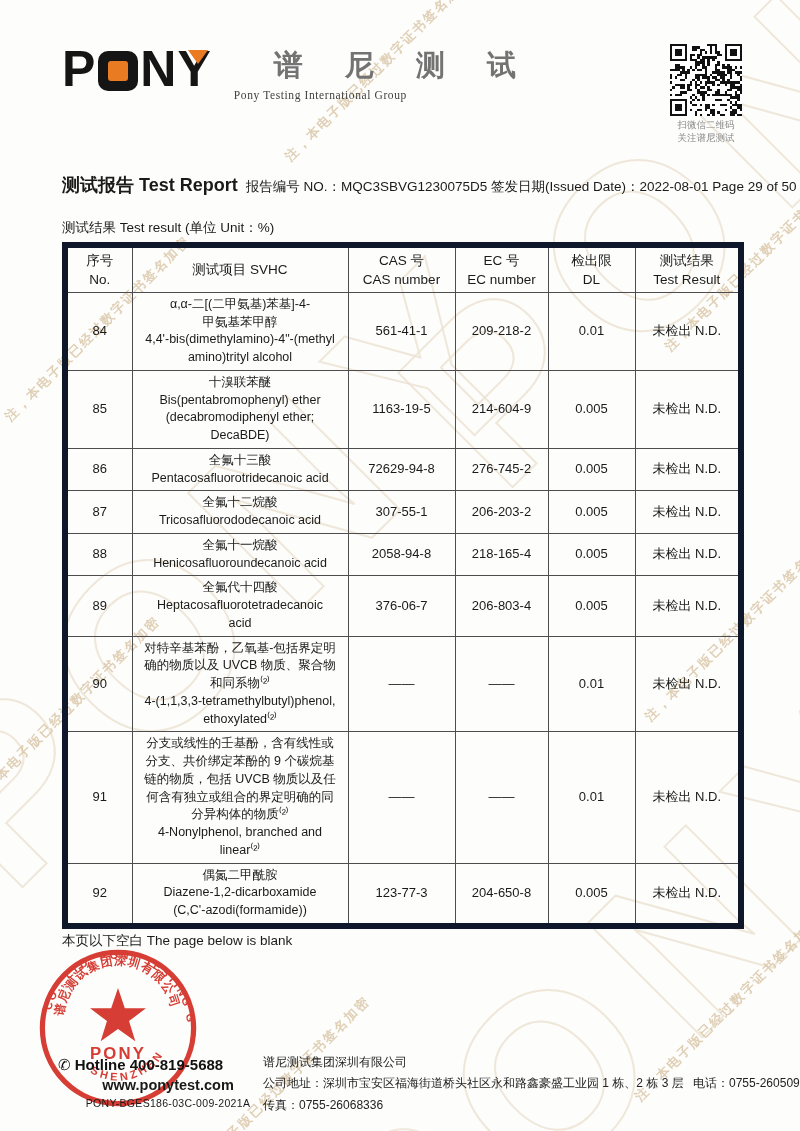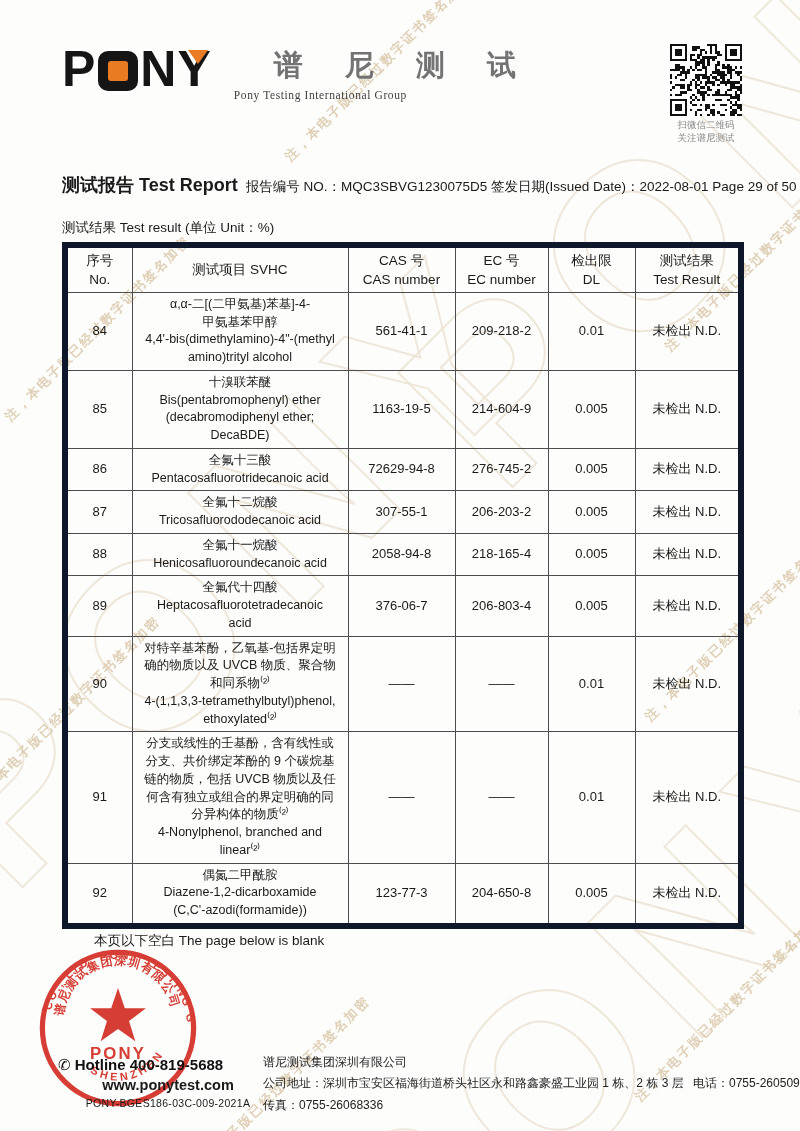--- a/index.html
+++ b/index.html
@@ -56,21 +56,21 @@
   .table-caption { padding:0 62px; margin-top:22px; font-size:13.5px; }
   .report-table { margin:5px 62px 0 62px; border-collapse:collapse; table-layout:fixed; width:676px;
     border:6px solid #0f172a; }
   .report-table td, .report-table th {
     border:1px solid #4d4d4f; text-align:center; vertical-align:middle;
     font-size:13px; font-weight:normal; line-height:1.42; padding:3px 4px;
     white-space:pre-line; overflow-wrap:break-word;
   }
   .report-table th { font-size:13.5px; }
   .report-table td.svhc { font-size:12.5px; }
-  .note-line { padding:0 94px; margin-top:3px; font-size:13.5px; }
+  .note-line { padding:0 62px; margin-top:3px; font-size:13.5px; }
 
   
   .stamp { position:absolute; left:34px; top:944px; width:168px; height:168px; opacity:.9;
     mix-blend-mode:multiply; }
   .hotline-block { position:absolute; left:58px; top:1056px; width:220px; }
   .hotline { font-size:15px; font-weight:bold; color:#111; }
   .phone-icon { font-weight:normal; }
   .website { font-size:14.5px; font-weight:bold; text-align:center; margin-top:3px; }
   .doc-code { font-size:10.5px; text-align:center; margin-top:4px; letter-spacing:.3px; }
   .company-block { position:absolute; left:263px; top:1052px; font-size:12px; line-height:1.78; color:#222; }

